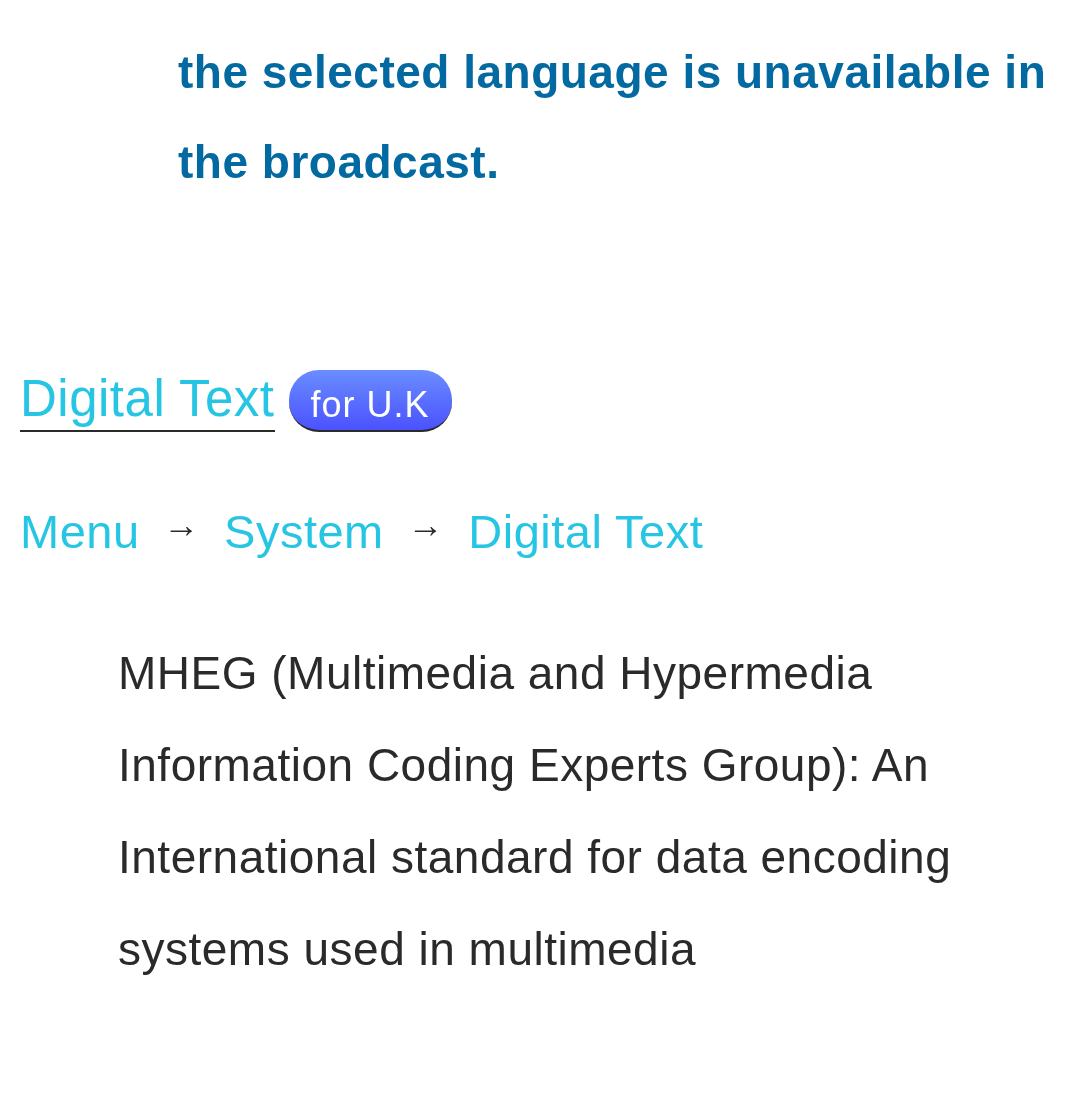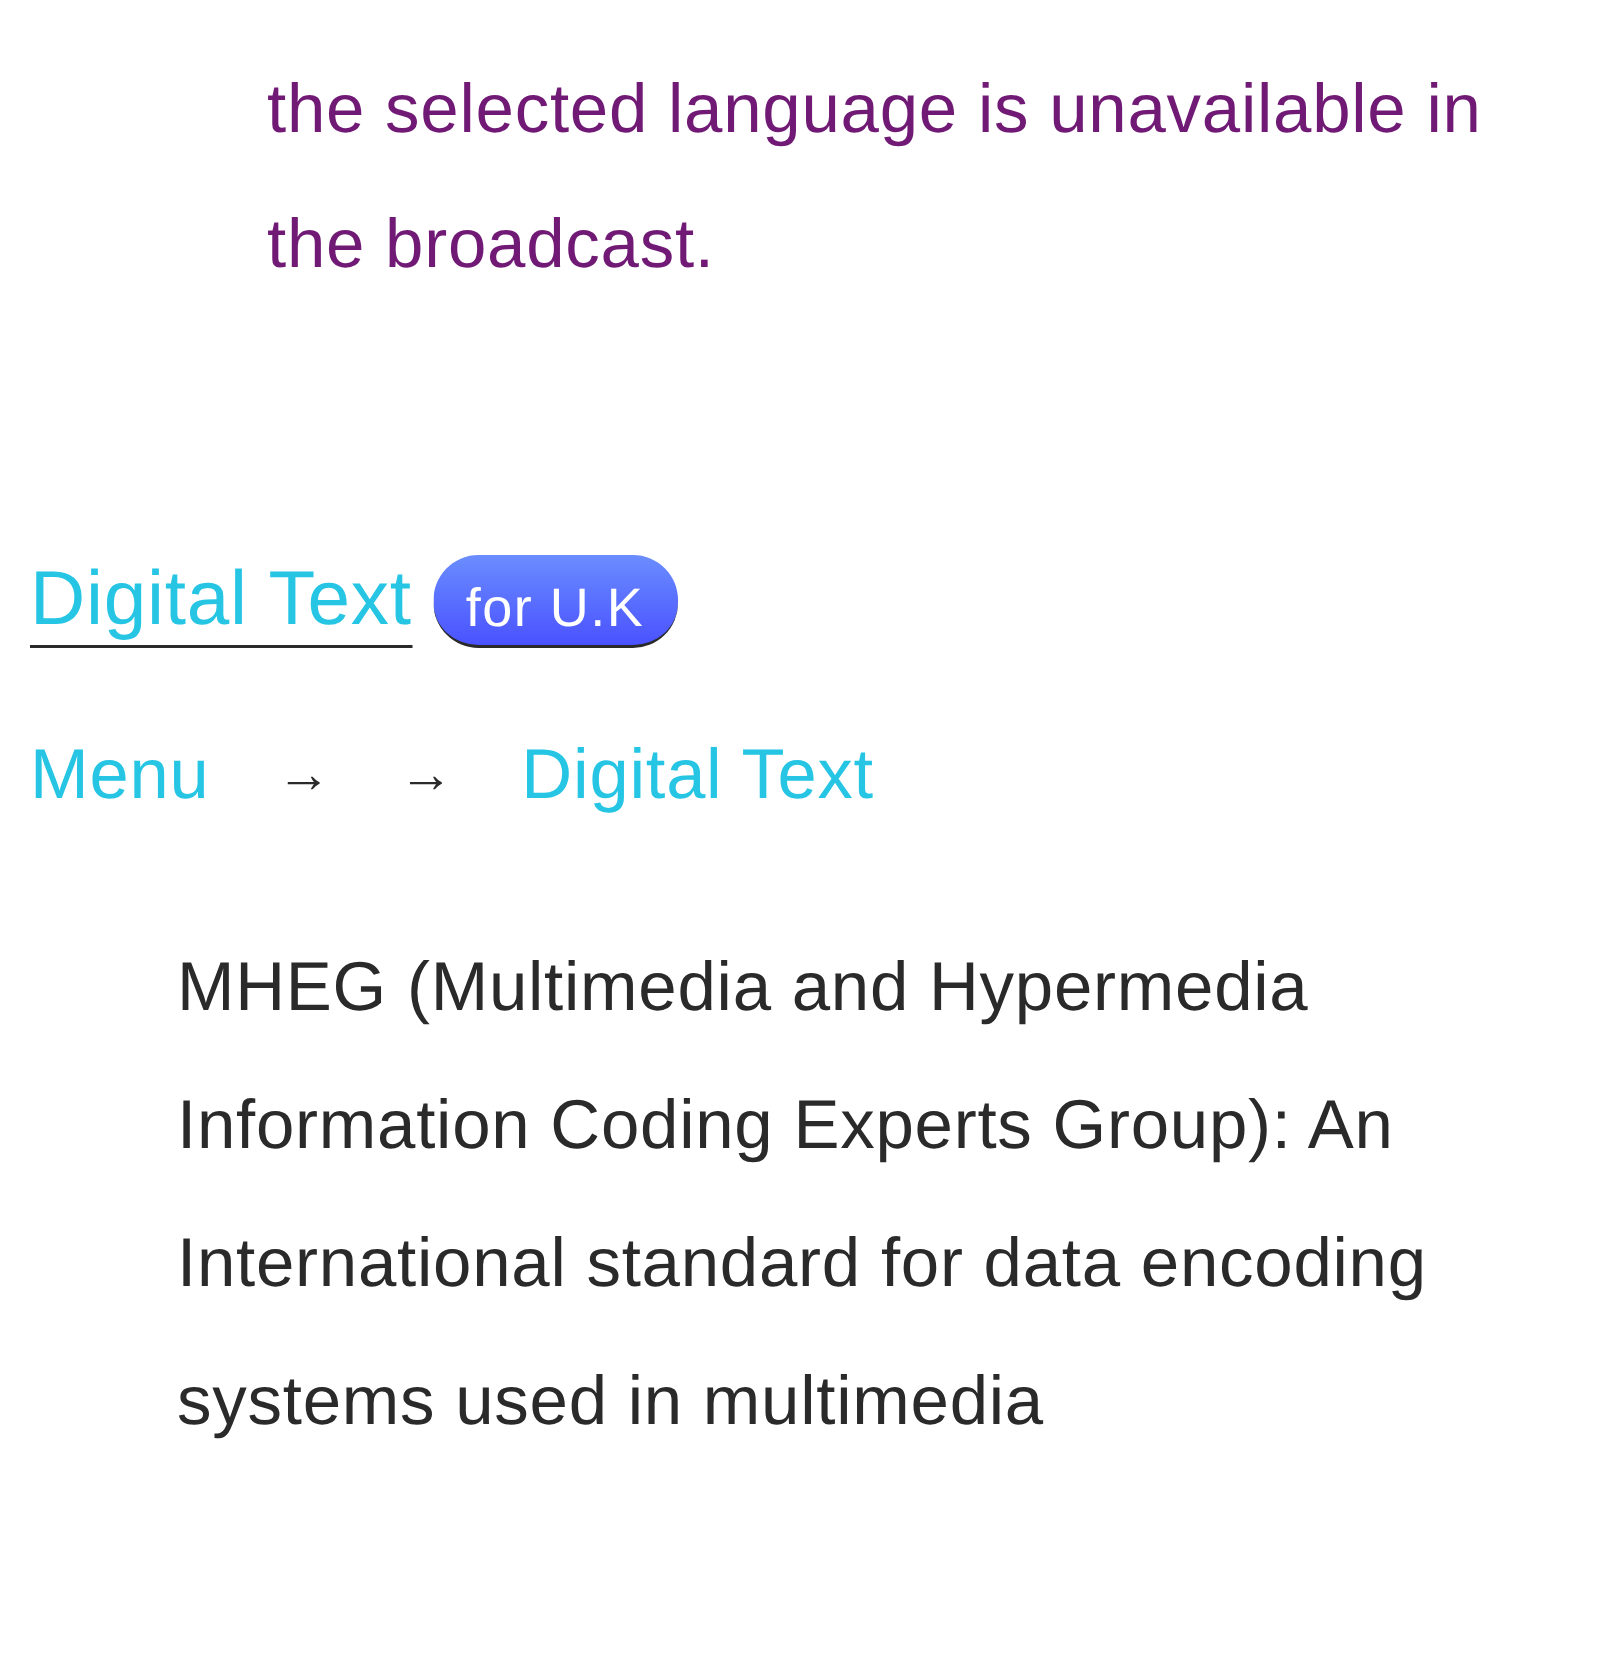--- a/index.html
+++ b/index.html
@@ -11,26 +11,27 @@
       width: 1080px;
       height: 1104px;
       background: #ffffff;
       font-family: "Helvetica Neue", Arial, sans-serif;
       overflow: hidden;
     }
     .content {
       padding: 0 20px 0 20px;
     }
     .top-fragment {
-      color: #701a75;
+      color: #0369a1;
       font-size: 46px;
       line-height: 1.95;
       margin-left: 158px;
       margin-top: 28px;
       letter-spacing: 0.5px;
+      font-weight: bold;
     }
     .section-heading {
       margin-top: 162px;
       display: flex;
       align-items: center;
       gap: 14px;
     }
     .heading-text {
       color: #26c5e4;
       font-size: 51px;
@@ -44,26 +45,25 @@
       background: linear-gradient(180deg, #6a8dff 0%, #4a52ff 100%);
       color: #ffffff;
       font-size: 36px;
       font-weight: 400;
       padding: 14px 22px 4px 22px;
       border-radius: 30px;
       letter-spacing: 1px;
       border-bottom: 2px solid #2a2a2a;
     }
     .breadcrumb {
-      margin-top: 56px;
+      margin-top: 72px;
       font-size: 47px;
       color: #26c5e4;
       display: flex;
-      align-items: center;
-      gap: 45px;
+      gap: 24px;
       letter-spacing: 0.5px;
     }
     .breadcrumb .arrow {
       color: #2a2a2a;
       font-size: 36px;
     }
     .body-text {
       margin-top: 68px;
       margin-left: 98px;
       color: #2a2a2a;
@@ -83,20 +83,21 @@
   <div class="top-fragment">the selected language is unavailable in the broadcast.</div>
 
   <div class="section-heading">
     <span class="heading-text">Digital Text</span>
     <span class="badge">for U.K</span>
   </div>
 
   <div class="breadcrumb">
     <span>Menu</span>
     <span class="arrow">→</span>
+    <span>System</span>
     <span class="arrow">→</span>
     <span>Digital Text</span>
   </div>
 
   <div class="body-text">
     <p>MHEG (Multimedia and Hypermedia Information Coding Experts Group): An International standard for data encoding systems used in multimedia</p>
   </div>
 
 </div>
 

